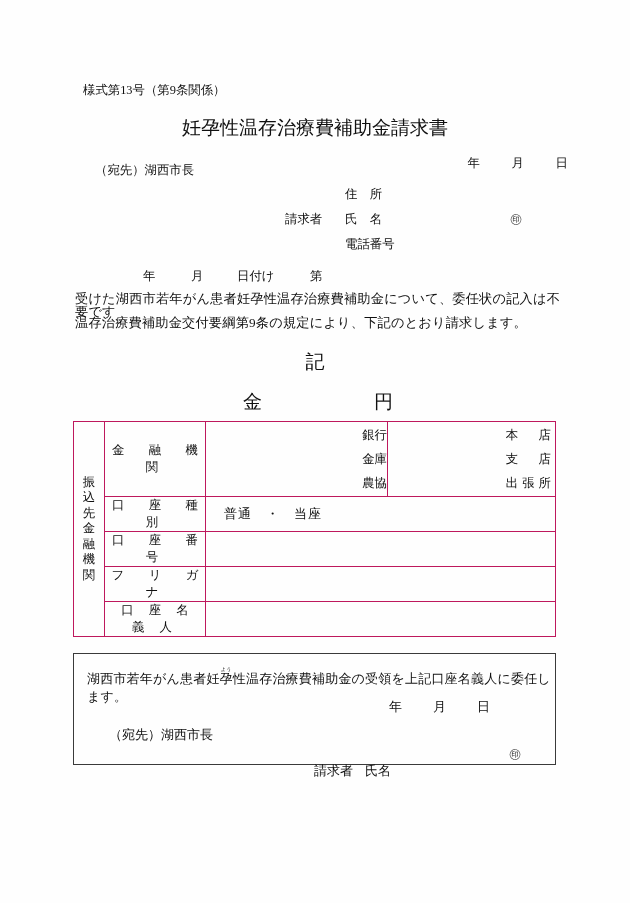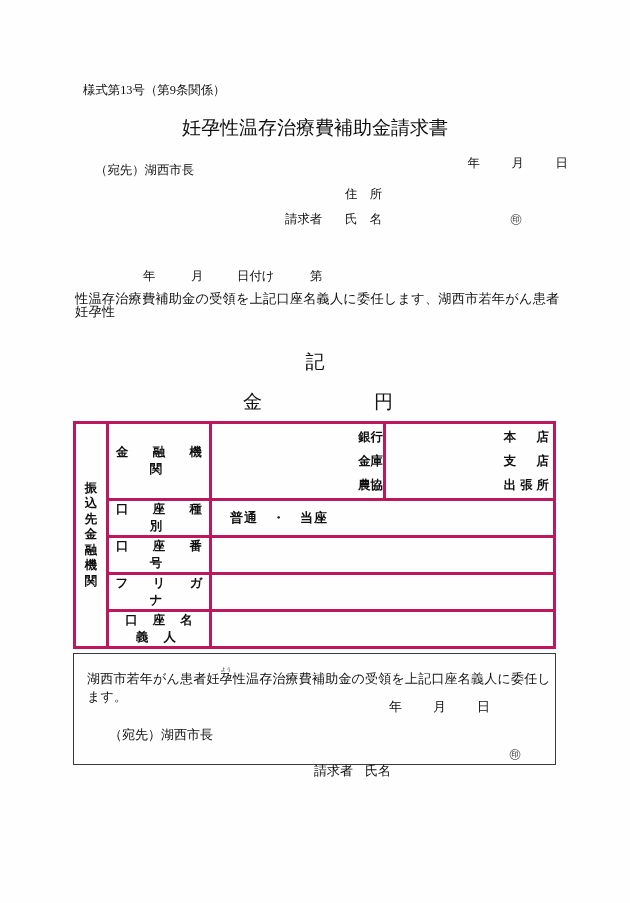--- a/index.html
+++ b/index.html
@@ -66,25 +66,24 @@
   
   #bank-table {
     position: absolute;
     left: 73px;
     top: 421px;
     width: 483px;
     border-collapse: collapse;
     table-layout: fixed;
   }
   #bank-table td {
-    border: 3px solid #be185d;
+    border: 1px solid #be185d;
     font-size: 12.4px;
     vertical-align: middle;
     padding: 0;
-    font-weight: bold;
   }
   
   td.vlabel {
     width: 30px;
     text-align: center;
     padding: 0;
   }
   .vtext {
     display: block;
     line-height: 15.5px;
@@ -159,32 +158,36 @@
 
   <div id="claimant-wrap">
     <div class="cl-row">
       <span class="cl-lab fs12">住　所</span>
     </div>
     <div class="cl-row">
       <span class="cl-tag fs12">請求者</span>
       <span class="cl-lab fs12">氏　名</span>
       <span class="cl-seal">㊞</span>
     </div>
+    <div class="cl-row">
+      <span class="cl-lab fs12">電話番号</span>
+    </div>
   </div>
 
   <div id="body-head">
     <div id="bh-line">
       <span class="seg fs12 bh-y">年</span>
       <span class="seg fs12 bh-m">月</span>
       <span class="seg fs12 bh-dzuke">日付け</span>
       <span class="seg fs12 bh-dai">第</span>
     </div>
   </div>
 
-  <div class="body-line" id="body-l2">性温存治療費補助金の受領を上記口座名義人に委任します、湖西市若年がん患者妊孕性</div>
+  <div class="body-line" id="body-l2">受けた湖西市若年がん患者妊孕性温存治療費補助金について、委任状の記入は不要です</div>
+  <div class="body-line" id="body-l3">温存治療費補助金交付要綱第9条の規定により、下記のとおり請求します。</div>
 
   <div class="t fs13" id="ki-mark">記</div>
 
   <div id="amount-row">
     <span class="t fs13 kin">金</span>
     <span class="t fs13 yen">円</span>
   </div>
 
   <table id="bank-table">
     <tbody>

